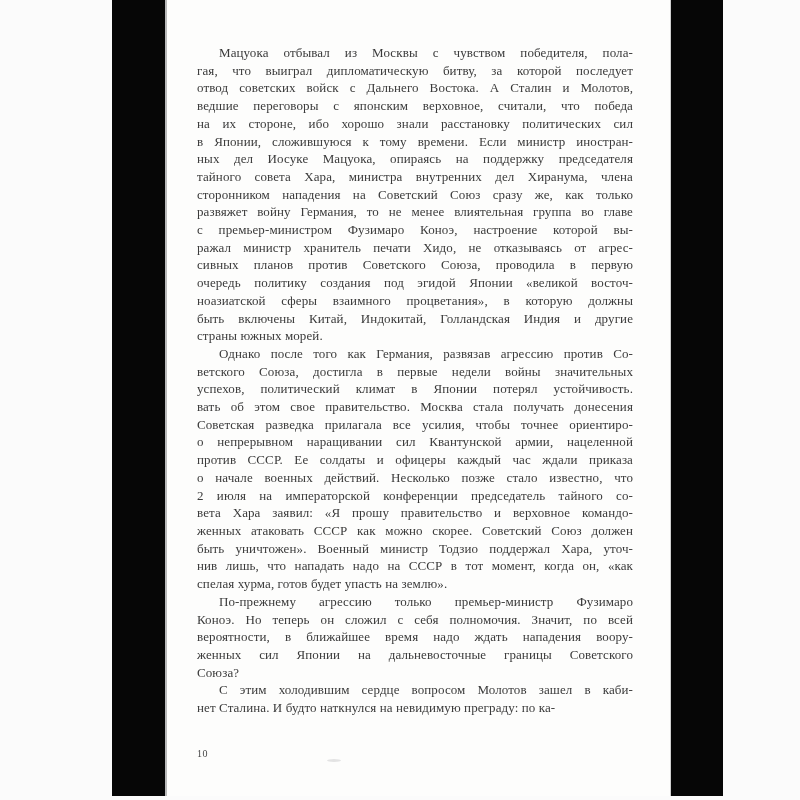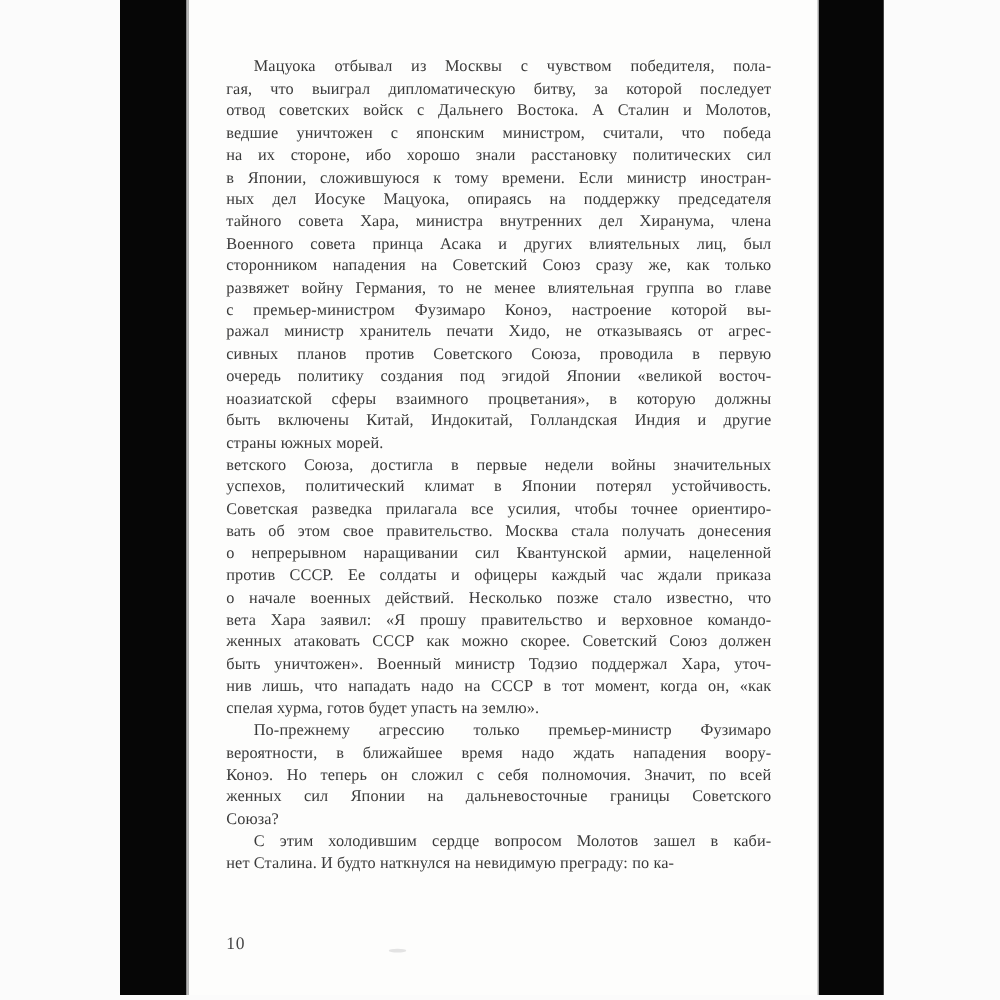--- a/index.html
+++ b/index.html
@@ -4,21 +4,21 @@
 <style>
   * { margin: 0; padding: 0; box-sizing: border-box; }
   html, body {
     width: 800px; height: 800px;
     background: #fbfbfb;
     font-family: "Liberation Serif", serif;
     overflow: hidden;
   }
   .photo {
     position: absolute;
-    left: 96px; top: 0;
+    left: 112px; top: 0;
     width: 611px; height: 796px;
     display: flex;
   }
   .band {
     background: #060606;
     height: 100%;
     flex: 0 0 auto;
   }
   .band-left  { width: 55px; border-right: 2px solid #b9b9b9; }
   .band-right { width: 53px; border-left: 1px solid #cfcfcf; }
@@ -40,21 +40,21 @@
   .line {
     text-align: justify;
     text-align-last: justify;
     overflow: visible;
   }
   .line.last { text-align-last: left; }
   .line.first { text-indent: 22px; }
   .page-number {
     position: absolute;
     left: 30px; top: 748px;
-    font-size: 14px;
+    font-size: 10px;
     color: #474747;
     letter-spacing: 0.5px;
   }
   .scan-smudge {
     position: absolute;
     left: 160px; top: 759px;
     width: 14px; height: 3px;
     background: #e3e3e3;
     border-radius: 50%;
   }
@@ -63,54 +63,55 @@
 <body>
 
 <div class="photo">
   <div class="band band-left"></div>
   <div class="page">
     <div class="text-block">
         <div class="para">
           <div class="line first">Мацуока отбывал из Москвы с чувством победителя, пола-</div>
           <div class="line">гая, что выиграл дипломатическую битву, за которой последует</div>
           <div class="line">отвод советских войск с Дальнего Востока. А Сталин и Молотов,</div>
-          <div class="line">ведшие уничтожен с японским министром, считали, что победа</div>
+          <div class="line">ведшие переговоры с японским верховное, считали, что победа</div>
           <div class="line">на их стороне, ибо хорошо знали расстановку политических сил</div>
           <div class="line">в Японии, сложившуюся к тому времени. Если министр иностран-</div>
           <div class="line">ных дел Иосуке Мацуока, опираясь на поддержку председателя</div>
           <div class="line">тайного совета Хара, министра внутренних дел Хиранума, члена</div>
-          <div class="line">Военного совета принца Асака и других влиятельных лиц, был</div>
           <div class="line">сторонником нападения на Советский Союз сразу же, как только</div>
           <div class="line">развяжет войну Германия, то не менее влиятельная группа во главе</div>
           <div class="line">с премьер-министром Фузимаро Коноэ, настроение которой вы-</div>
           <div class="line">ражал министр хранитель печати Хидо, не отказываясь от агрес-</div>
           <div class="line">сивных планов против Советского Союза, проводила в первую</div>
           <div class="line">очередь политику создания под эгидой Японии «великой восточ-</div>
           <div class="line">ноазиатской сферы взаимного процветания», в которую должны</div>
           <div class="line">быть включены Китай, Индокитай, Голландская Индия и другие</div>
           <div class="line last">страны южных морей.</div>
         </div>
         <div class="para">
+          <div class="line first">Однако после того как Германия, развязав агрессию против Со-</div>
           <div class="line">ветского Союза, достигла в первые недели войны значительных</div>
           <div class="line">успехов, политический климат в Японии потерял устойчивость.</div>
+          <div class="line">вать об этом свое правительство. Москва стала получать донесения</div>
           <div class="line">Советская разведка прилагала все усилия, чтобы точнее ориентиро-</div>
-          <div class="line">вать об этом свое правительство. Москва стала получать донесения</div>
           <div class="line">о непрерывном наращивании сил Квантунской армии, нацеленной</div>
           <div class="line">против СССР. Ее солдаты и офицеры каждый час ждали приказа</div>
           <div class="line">о начале военных действий. Несколько позже стало известно, что</div>
+          <div class="line">2 июля на императорской конференции председатель тайного со-</div>
           <div class="line">вета Хара заявил: «Я прошу правительство и верховное командо-</div>
           <div class="line">женных атаковать СССР как можно скорее. Советский Союз должен</div>
           <div class="line">быть уничтожен». Военный министр Тодзио поддержал Хара, уточ-</div>
           <div class="line">нив лишь, что нападать надо на СССР в тот момент, когда он, «как</div>
           <div class="line last">спелая хурма, готов будет упасть на землю».</div>
         </div>
         <div class="para">
           <div class="line first">По-прежнему агрессию только премьер-министр Фузимаро</div>
+          <div class="line">Коноэ. Но теперь он сложил с себя полномочия. Значит, по всей</div>
           <div class="line">вероятности, в ближайшее время надо ждать нападения воору-</div>
-          <div class="line">Коноэ. Но теперь он сложил с себя полномочия. Значит, по всей</div>
           <div class="line">женных сил Японии на дальневосточные границы Советского</div>
           <div class="line last">Союза?</div>
         </div>
         <div class="para">
           <div class="line first">С этим холодившим сердце вопросом Молотов зашел в каби-</div>
           <div class="line last">нет Сталина. И будто наткнулся на невидимую преграду: по ка-</div>
         </div>
       </div>
     <div class="page-number">10</div>
     <div class="scan-smudge"></div>

